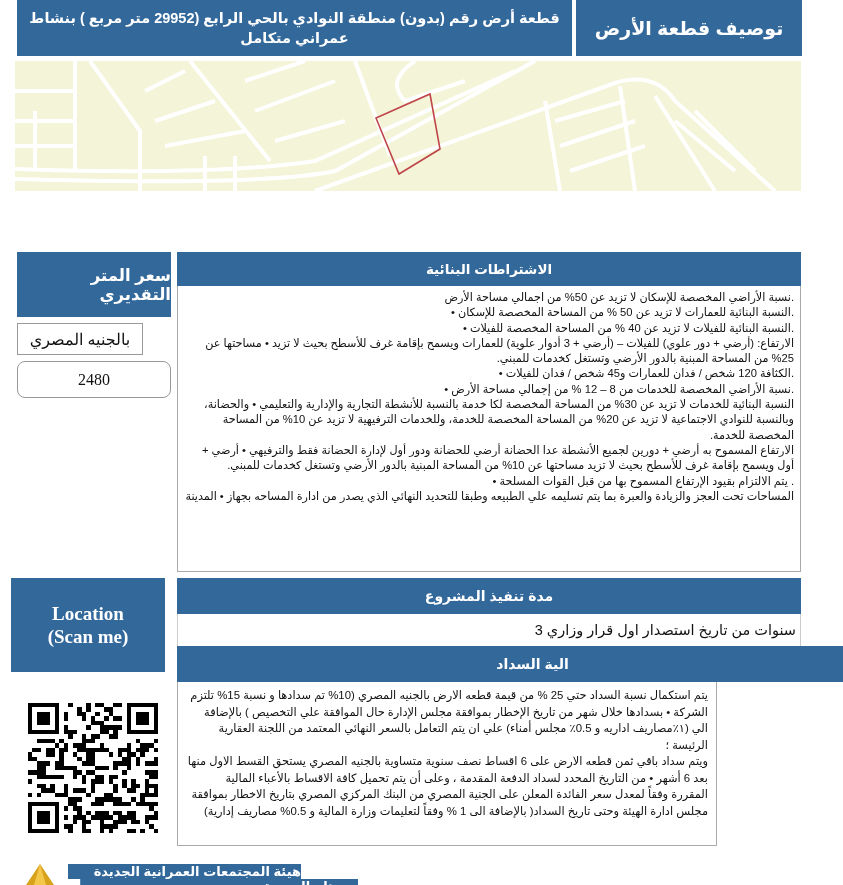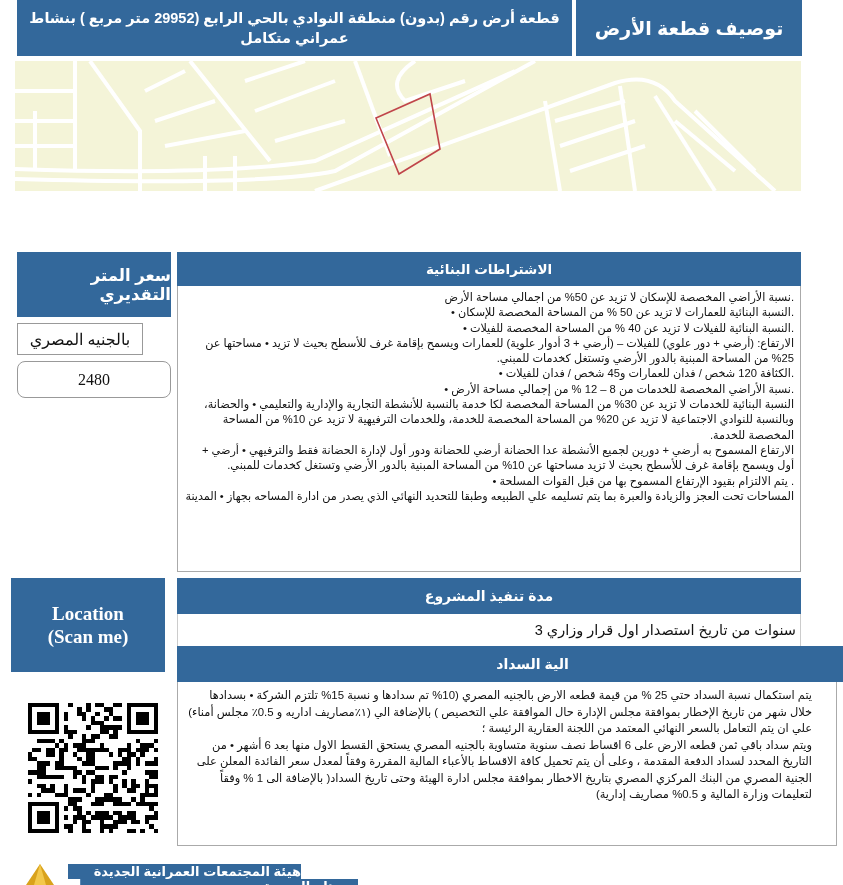--- a/index.html
+++ b/index.html
@@ -26,21 +26,21 @@
   #cond-body p { margin: 0; }
 
   
   #loc-box { left: 11px; top: 578px; width: 154px; height: 94px; display: flex; align-items: center; justify-content: center; text-align: center; font-family: "Liberation Serif", "DejaVu Serif", serif; font-weight: bold; font-size: 19px; line-height: 23px; }
   #qr { left: 28px; top: 702px; width: 130px; height: 132px; }
 
   
   #dur-head { left: 177px; top: 578px; width: 624px; height: 36px; display: flex; align-items: center; justify-content: center; font-weight: bold; font-size: 14px; }
   #dur-val { left: 177px; top: 614px; width: 624px; height: 32px; background: #fff; display: flex; align-items: center; padding-right: 4px; font-size: 14.5px; font-weight: normal; border-left: 1px solid #ccc; border-right: 1px solid #ccc; }
   #pay-head { left: 177px; top: 646px; width: 711px; height: 36px; display: flex; align-items: center; justify-content: center; font-weight: bold; font-size: 14px; }
-  #pay-body { left: 177px; top: 682px; width: 660px; height: 164px; border: 1px solid #aaa; border-top: none; padding: 5px 24px 0 8px; font-size: 11.4px; line-height: 16.5px; text-align: right; }
+  #pay-body { left: 177px; top: 682px; width: 540px; height: 164px; border: 1px solid #aaa; border-top: none; padding: 5px 8px 0 8px; font-size: 11.4px; line-height: 16.5px; text-align: right; }
 
   
   #footer { left: 68px; top: 864px; width: 733px; height: 21px; display: flex; overflow: hidden; flex-direction: column; }
   #f-org { width: 233px; background: #33689b; color: #fff; font-weight: bold; font-size: 13px; padding-left: 2px; white-space: nowrap; }
   #f-city { width: 278px; background: #33689b; color: #fff; font-weight: bold; font-size: 13px; text-align: right; border-left: 1px solid #5a86b3; white-space: nowrap; margin-left: 12px; }
   #f-year { width: 123px; background: #8a8a8a; color: #fff; font-weight: bold; font-family: "Liberation Serif", serif; font-size: 18px; text-align: center; }
   #f-page { width: 99px; background: #8a8a8a; color: #fff; font-weight: bold; font-family: "Liberation Serif", serif; font-size: 18px; text-align: center; border-left: 1px solid #aaa; }
   #logo { left: 20px; top: 862px; width: 40px; height: 23px; }
 </style>
 </head>

